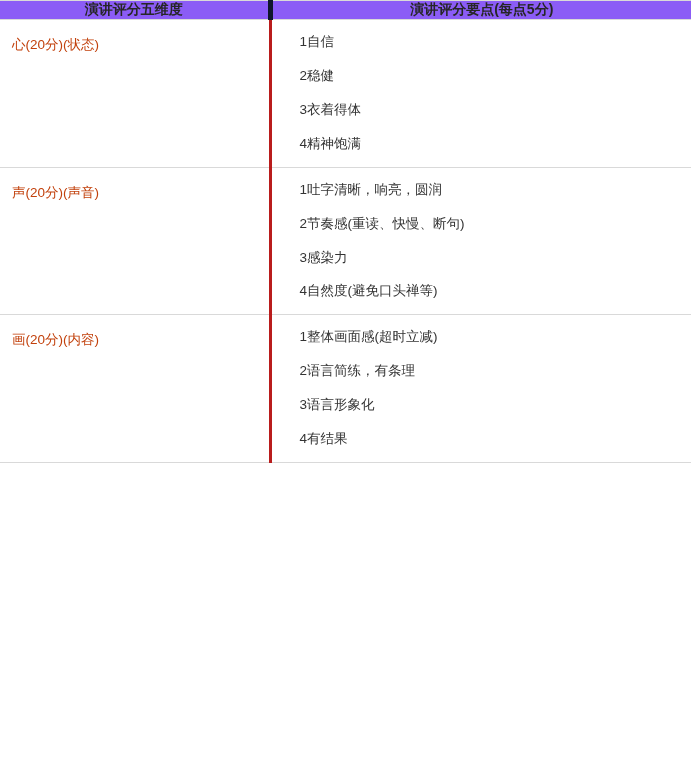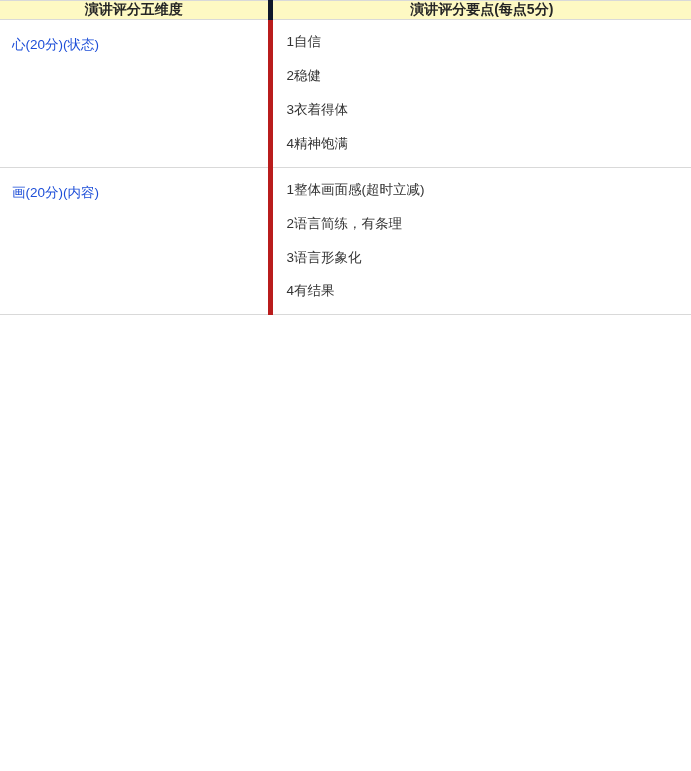--- a/index.html
+++ b/index.html
@@ -33,34 +33,34 @@
   }
   .col-dim { width: 270px; }
   .col-pts { width: 421px; }
 
   thead th {
     font-size: 14px;
     font-weight: bold;
     color: #262626;
     text-align: center;
     padding: 12px 8px 13px 8px;
-    background: #fef9c3;
+    background: #8b5cf6;
   }
   thead th.sep {
     border-left: 5px solid #0f172a;
   }
   tbody td.dim {
     font-size: 13.5px;
-    color: #1d4ed8;
+    color: #c2410c;
     padding: 14px 0 14px 12px;
     line-height: 1.6;
   }
   tbody td.pts {
-    border-left: 5px solid #b91c1c;
-    padding: 12px 10px 12px 14px;
+    border-left: 3px solid #b91c1c;
+    padding: 12px 10px 12px 28px;
   }
   .pt-line {
     font-size: 13.5px;
     color: #333333;
     line-height: 1.55;
     margin: 0 0 13px 0;
     white-space: nowrap;
   }
   .pt-line:last-child {
     margin-bottom: 0;
@@ -92,20 +92,29 @@
       <tr>
         <td class="dim">心(20分)(状态)</td>
         <td class="pts">
           <p class="pt-line">1自信</p>
           <p class="pt-line">2稳健</p>
           <p class="pt-line">3衣着得体</p>
           <p class="pt-line">4精神饱满</p>
         </td>
       </tr>
 
+      <tr>
+        <td class="dim">声(20分)(声音)</td>
+        <td class="pts">
+          <p class="pt-line">1吐字清晰，响亮，圆润</p>
+          <p class="pt-line">2节奏感(重读、快慢、断句)</p>
+          <p class="pt-line">3感染力</p>
+          <p class="pt-line">4自然度(避免口头禅等)</p>
+        </td>
+      </tr>
 
 
       <tr>
         <td class="dim">画(20分)(内容)</td>
         <td class="pts">
           <p class="pt-line">1整体画面感(超时立减)</p>
           <p class="pt-line">2语言简练，有条理</p>
           <p class="pt-line">3语言形象化</p>
           <p class="pt-line">4有结果</p>
         </td>

